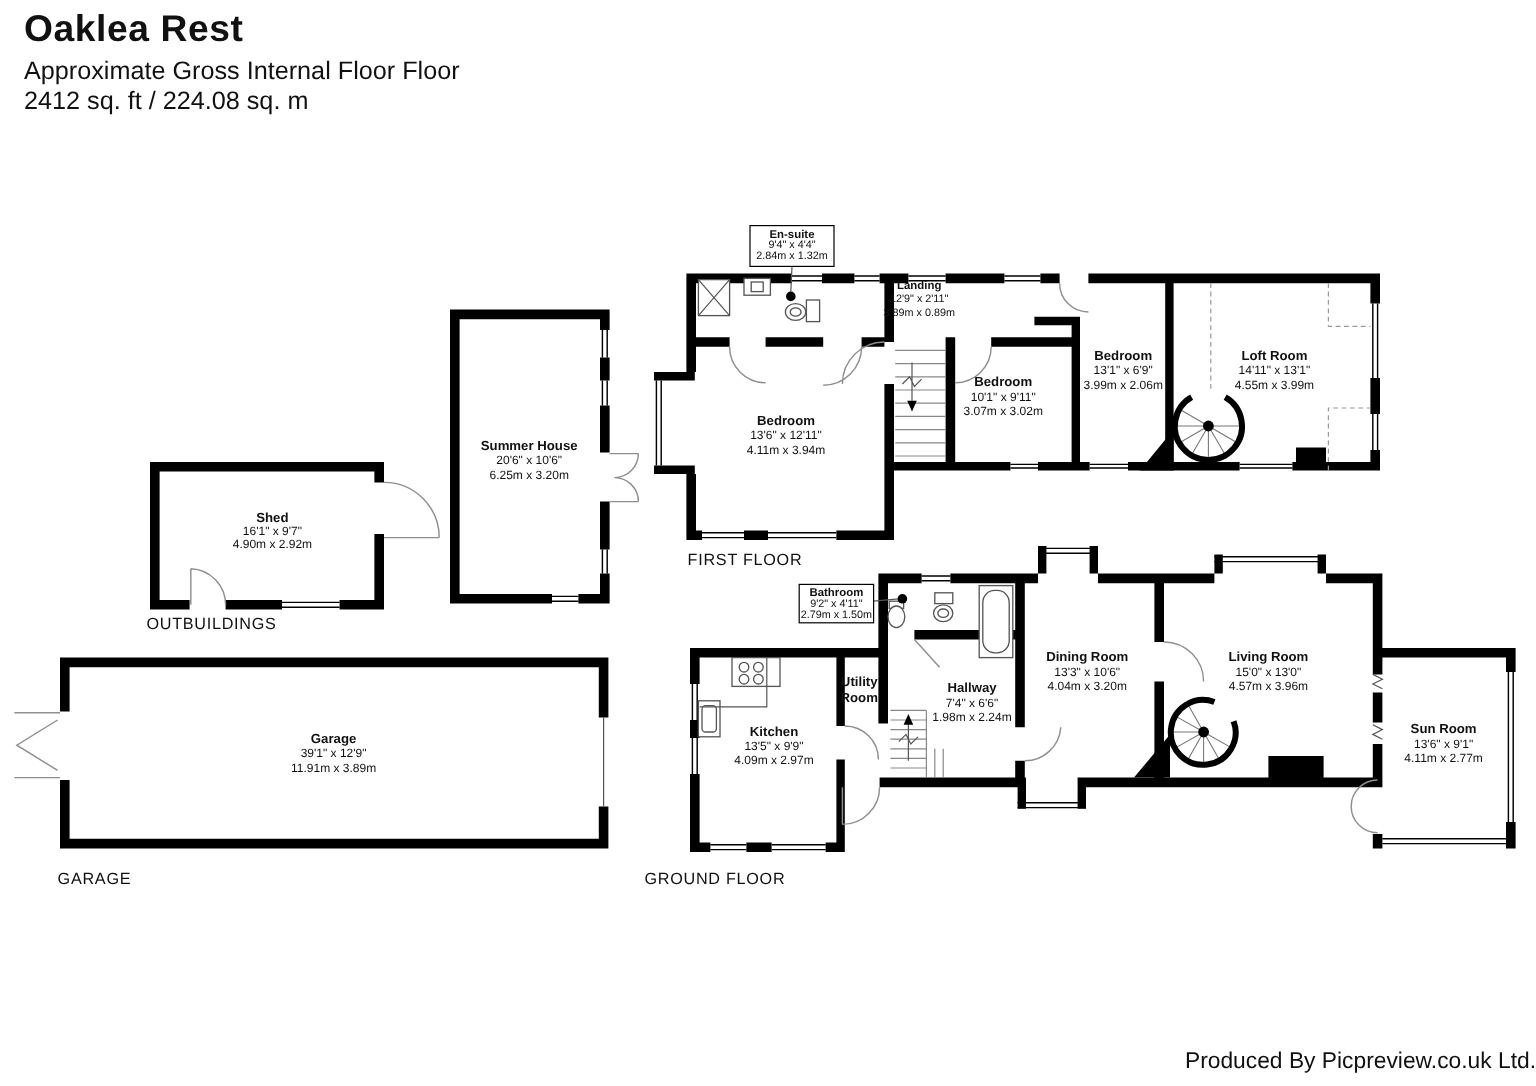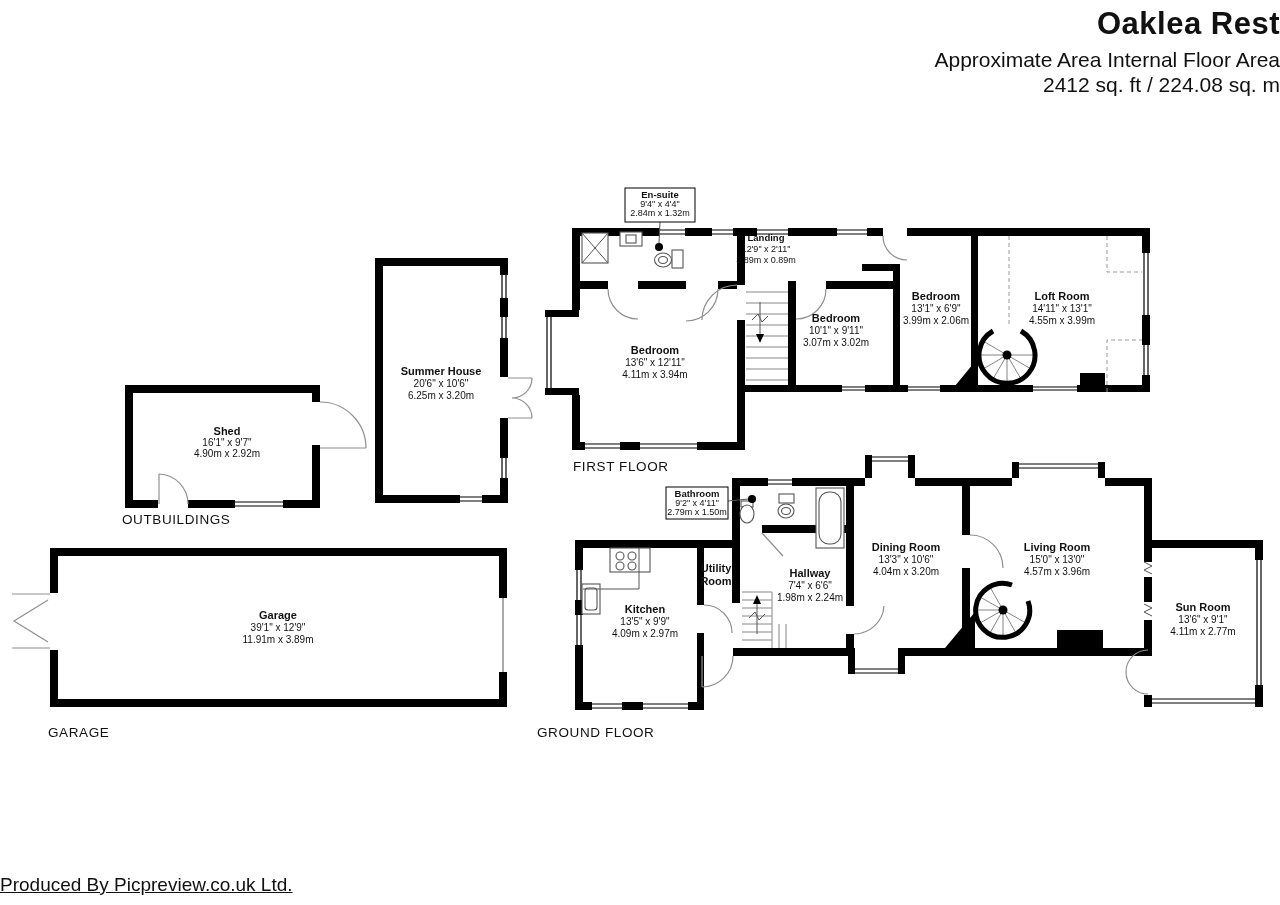--- a/index.html
+++ b/index.html
@@ -1,22 +1,22 @@
 <!DOCTYPE html>
 <html><head>
 <meta charset="utf-8">
 <style>
   html,body{margin:0;padding:0;background:#fff;}
   .page{position:relative;width:1280px;height:905px;background:#fff;overflow:hidden;
         font-family:"Liberation Sans", sans-serif;color:#111;}
-  .hdr{position:absolute;left:20px;right:0;top:6px;text-align:right;}
+  .hdr{position:absolute;left:20px;right:0;top:6px;text-align:left;}
   .hdr .t1{font-size:31px;font-weight:bold;letter-spacing:.5px;}
   .hdr .t2{font-size:21px;margin-top:6px;}
   .hdr .t3{font-size:21px;margin-top:1px;}
-  .ftr{position:absolute;left:0;right:0;top:874px;text-align:left;font-size:19px;text-decoration:underline;}
+  .ftr{position:absolute;left:0;right:0;top:874px;text-align:right;font-size:19px;}
   svg{position:absolute;left:0;top:0;}
   .w{fill:#000;stroke:none;}
   .box{fill:#fff;stroke:#000;stroke-width:1;}
   .thin{stroke:#555;stroke-width:1;fill:none;}
   .tread{stroke:#888;stroke-width:1;fill:none;}
   .winl{stroke:#000;stroke-width:1.2;fill:none;}
   .arc{stroke:#8f8f8f;stroke-width:1.2;fill:none;}
   .dash{stroke:#9a9a9a;stroke-width:1;stroke-dasharray:4 3;fill:none;}
   .fix{stroke:#555;stroke-width:1.1;fill:#fff;}
   .spiral{stroke:#000;stroke-width:5;fill:none;}
@@ -29,21 +29,21 @@
   .rds{font-size:9px;text-anchor:middle;}
   .sec{font-size:13.5px;letter-spacing:.6px;}
 </style>
 </head>
 <body>
 
 <div class="page">
 
   <div class="hdr">
     <div class="t1">Oaklea Rest</div>
-    <div class="t2">Approximate Area Internal Floor Area</div>
+    <div class="t2">Approximate Gross Internal Floor Floor</div>
     <div class="t3">2412 sq. ft / 224.08 sq. m</div>
   </div>
 
   <svg width="1280" height="905" viewBox="0 0 1280 905">
 
     <g>
       <path class="w" d="M125 385h195v8h-195z M125 393h8v115h-8z M125 500h33v8h-33z M188 500h47v8h-47z M283 500h37v8h-37z M312 393h8v9h-8z M312 445h8v63h-8z"></path>
       <path class="winl" d="M235 502H283 M235 506H283"></path>
       <path class="arc" d="M320 402A46 46 0 0 1 366 448 M320 448H366"></path>
       <path class="arc" d="M188 504A30 30 0 0 0 159 474 M159 474V504"></path>

